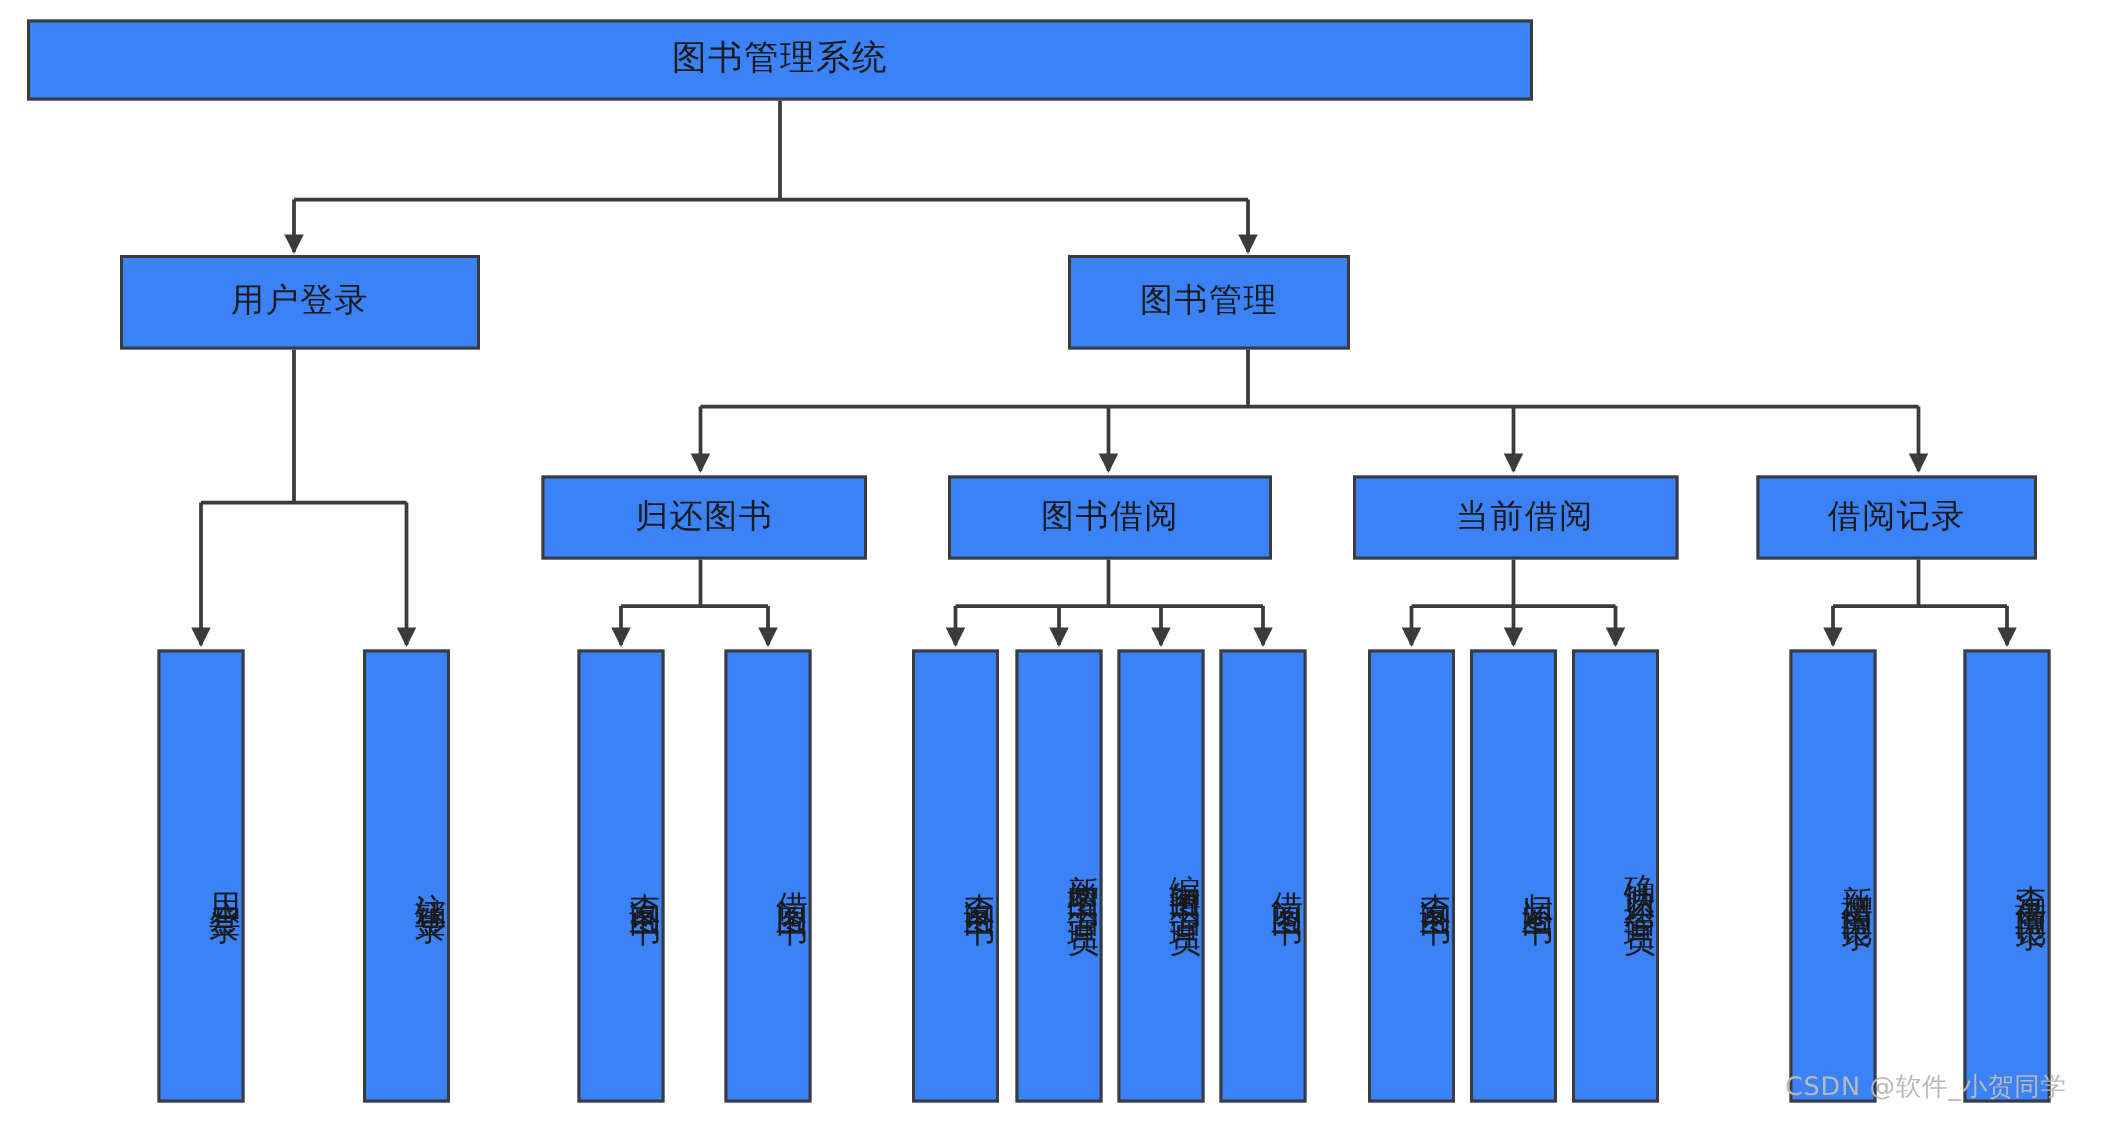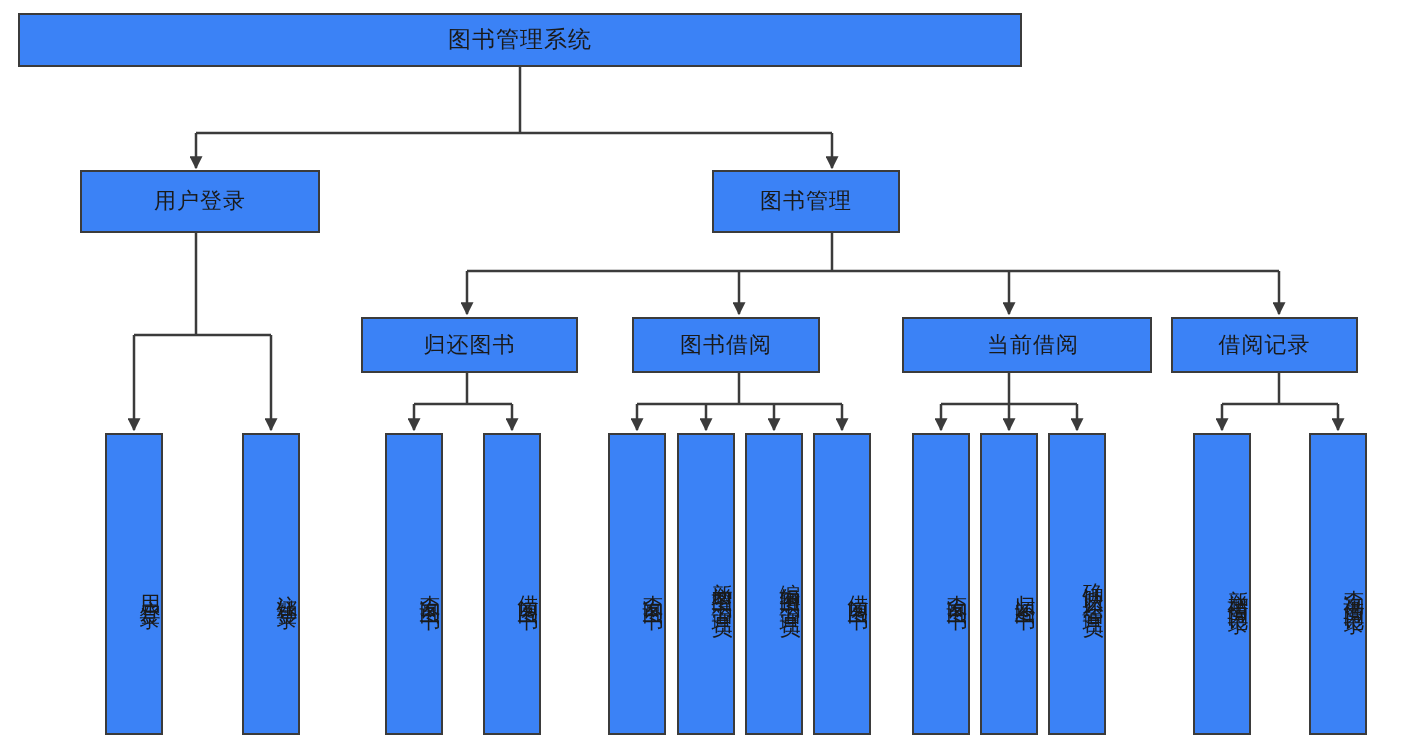--- a/index.html
+++ b/index.html
@@ -130,24 +130,24 @@
   <div class="node h" style="left:80px; top:170px; width:240px; height:63px;">
     <span>用户登录</span>
   </div>
   <div class="node h" style="left:712px; top:170px; width:188px; height:63px;">
     <span>图书管理</span>
   </div>
 
   <div class="node h" style="left:361px; top:317px; width:217px; height:56px;">
     <span>归还图书</span>
   </div>
-  <div class="node h" style="left:632px; top:317px; width:188px; height:56px;">
+  <div class="node h" style="left:632px; top:317px; width:216px; height:56px;">
     <span>图书借阅</span>
   </div>
-  <div class="node h" style="left:902px; top:317px; width:250px; height:56px;padding-left:12px;">
+  <div class="node h" style="left:902px; top:317px; width:217px; height:56px;padding-left:12px;">
     <span>当前借阅</span>
   </div>
   <div class="node h" style="left:1171px; top:317px; width:187px; height:56px;">
     <span>借阅记录</span>
   </div>
 
   <div class="node v" style="left:105px; top:433px; width:58px; height:302px;">
     <span class="vtext">用户登录</span>
   </div>
   <div class="node v" style="left:242px; top:433px; width:58px; height:302px;">
@@ -184,14 +184,15 @@
     <span class="vtext">确认归还（管理员）</span>
   </div>
 
   <div class="node v" style="left:1193px; top:433px; width:58px; height:302px;">
     <span class="vtext">新增借阅记录</span>
   </div>
   <div class="node v" style="left:1309px; top:433px; width:58px; height:302px;">
     <span class="vtext">查询借阅记录</span>
   </div>
 
+  <div class="watermark" style="left:1190px; top:713px;">CSDN @软件_小贺同学</div>
 
 </div>
 
 </body></html>

